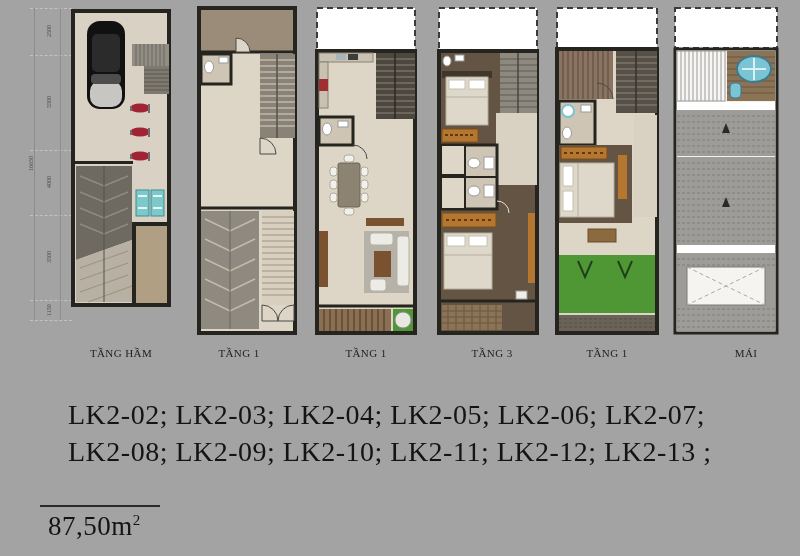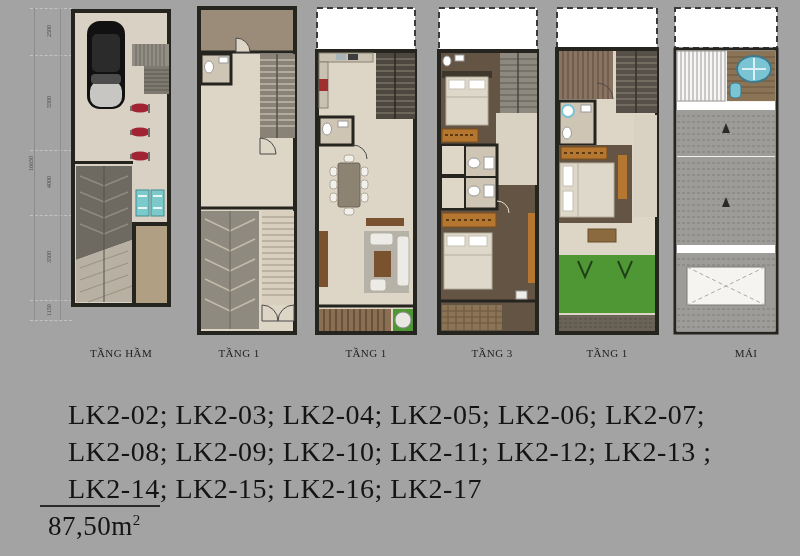--- a/index.html
+++ b/index.html
@@ -299,19 +299,18 @@
   <div class="floor-label" style="left:70px;width:102px;">TẦNG HẦM</div>
   <div class="floor-label" style="left:188px;width:102px;">TẦNG 1</div>
   <div class="floor-label" style="left:314px;width:104px;">TẦNG 1</div>
   <div class="floor-label" style="left:440px;width:104px;">TẦNG 3</div>
   <div class="floor-label" style="left:554px;width:106px;">TẦNG 1</div>
   <div class="floor-label" style="left:692px;width:108px;">MÁI</div>
 
   <div class="lots">
     <div>LK2-02; LK2-03; LK2-04; LK2-05; LK2-06; LK2-07;</div>
     <div>LK2-08; LK2-09; LK2-10; LK2-11; LK2-12; LK2-13 ;</div>
-    <div>LK2-14; LK2-15; LK2-16; LK2-17</div>
   </div>
 
   <div class="area-underline"></div>
   <div class="area-label"><span>87,50m</span><sup>2</sup></div>
 
 </div>
 
 </body></html>

